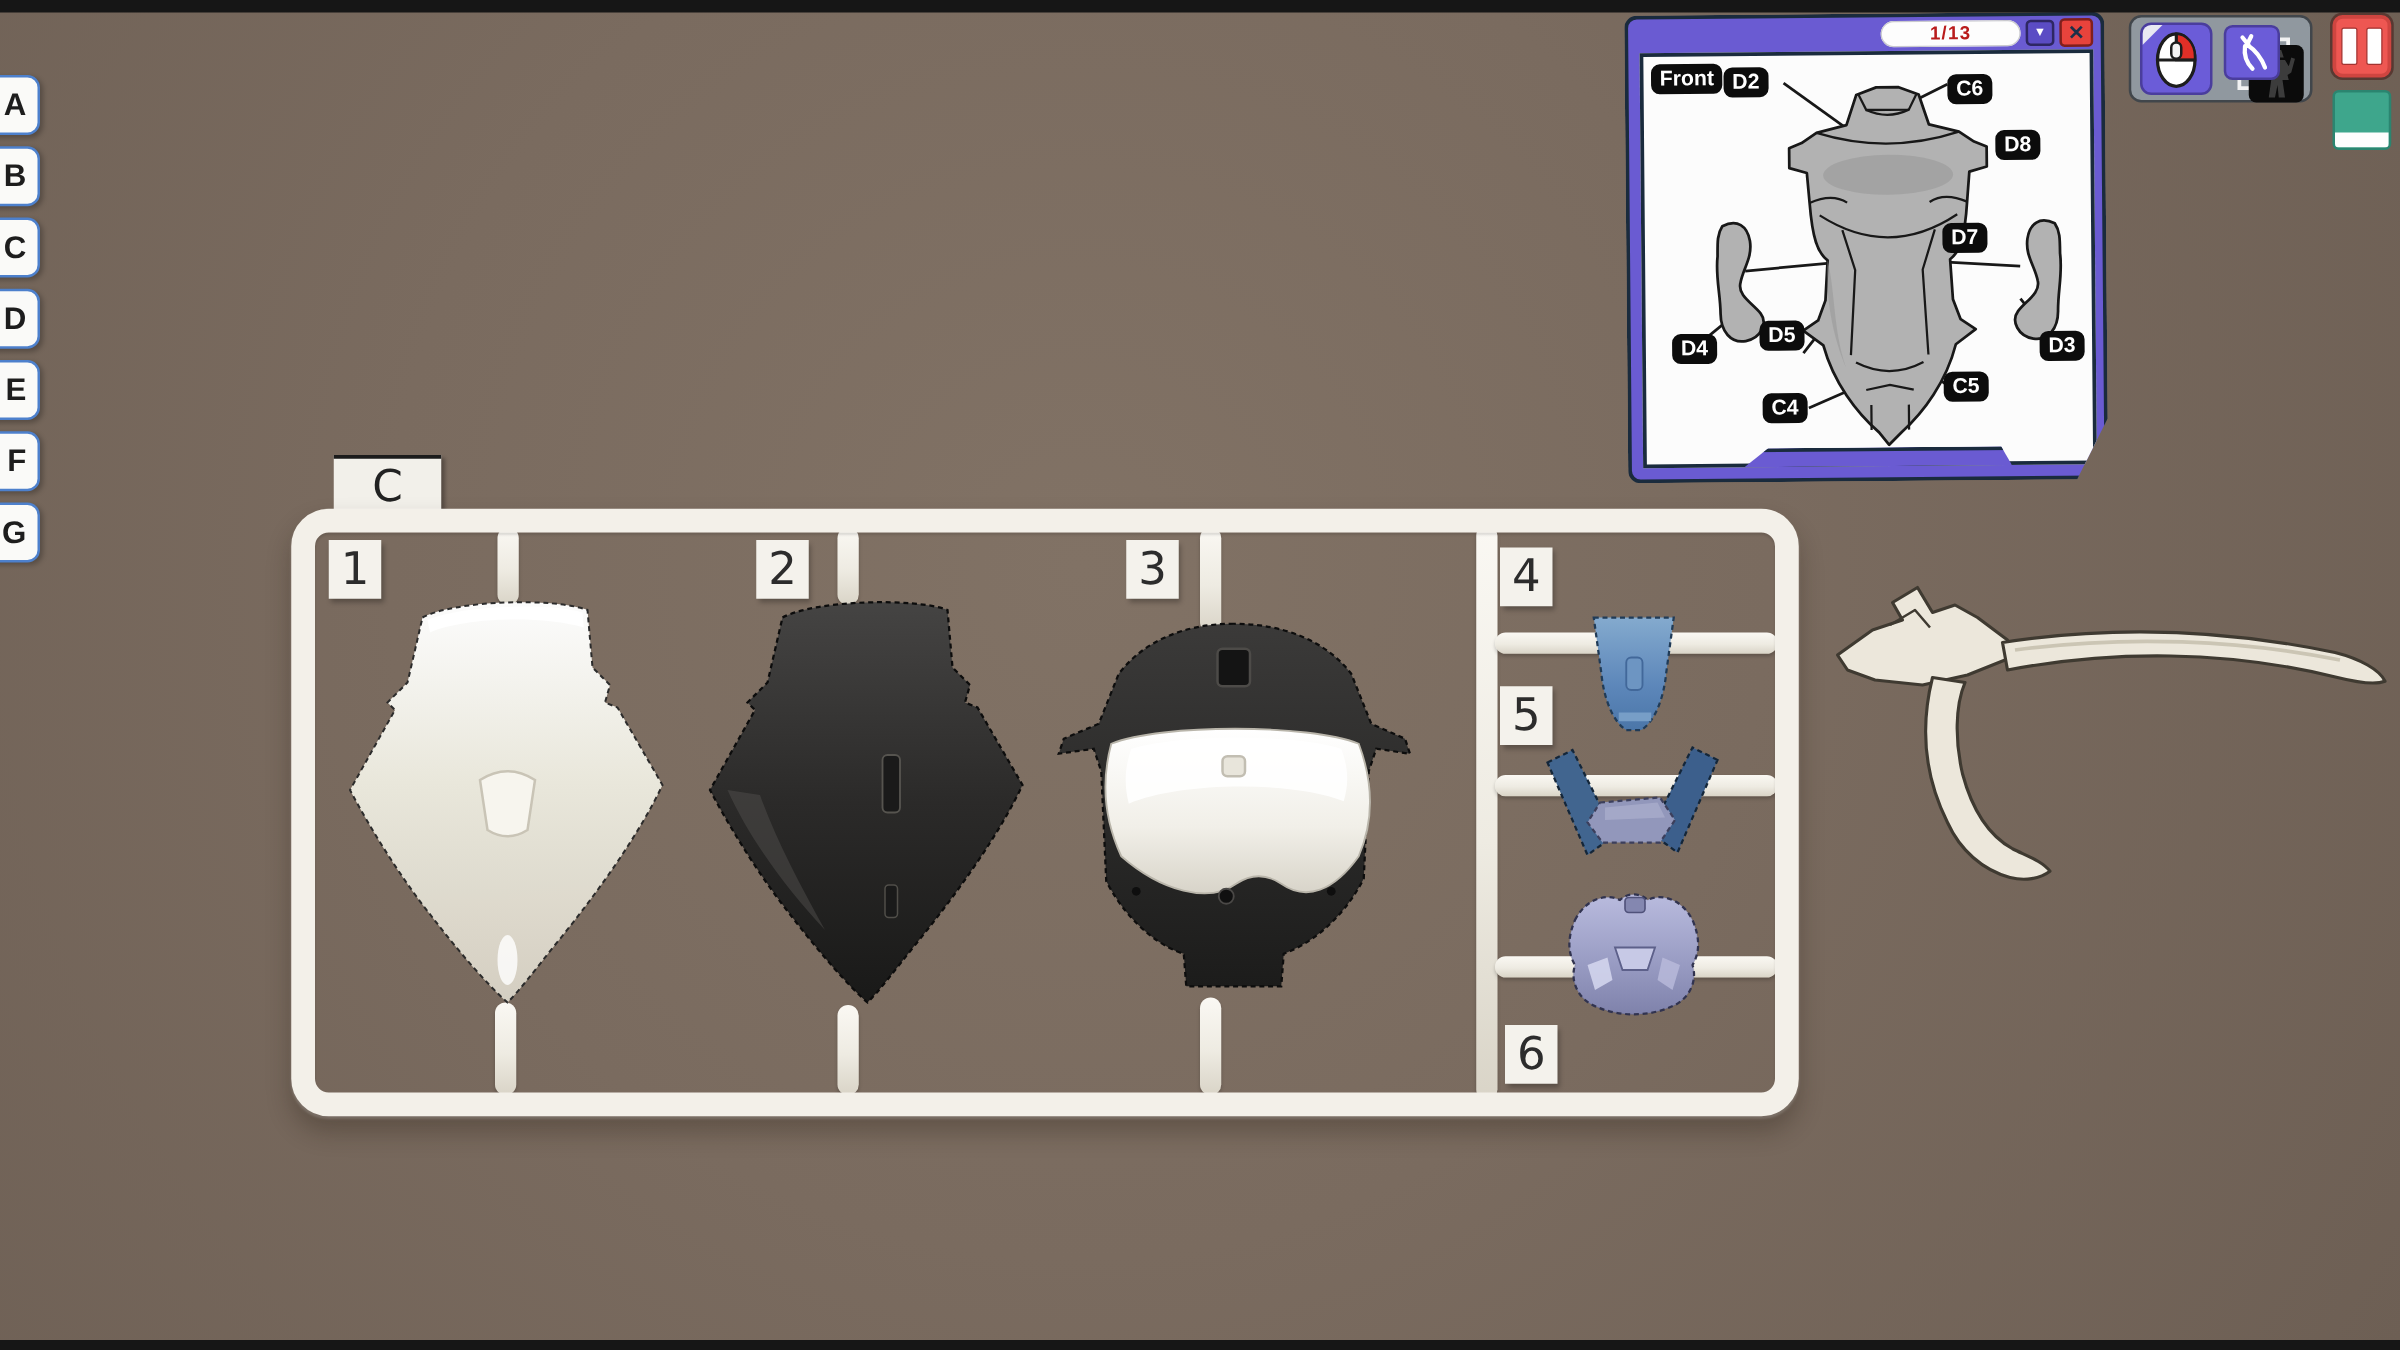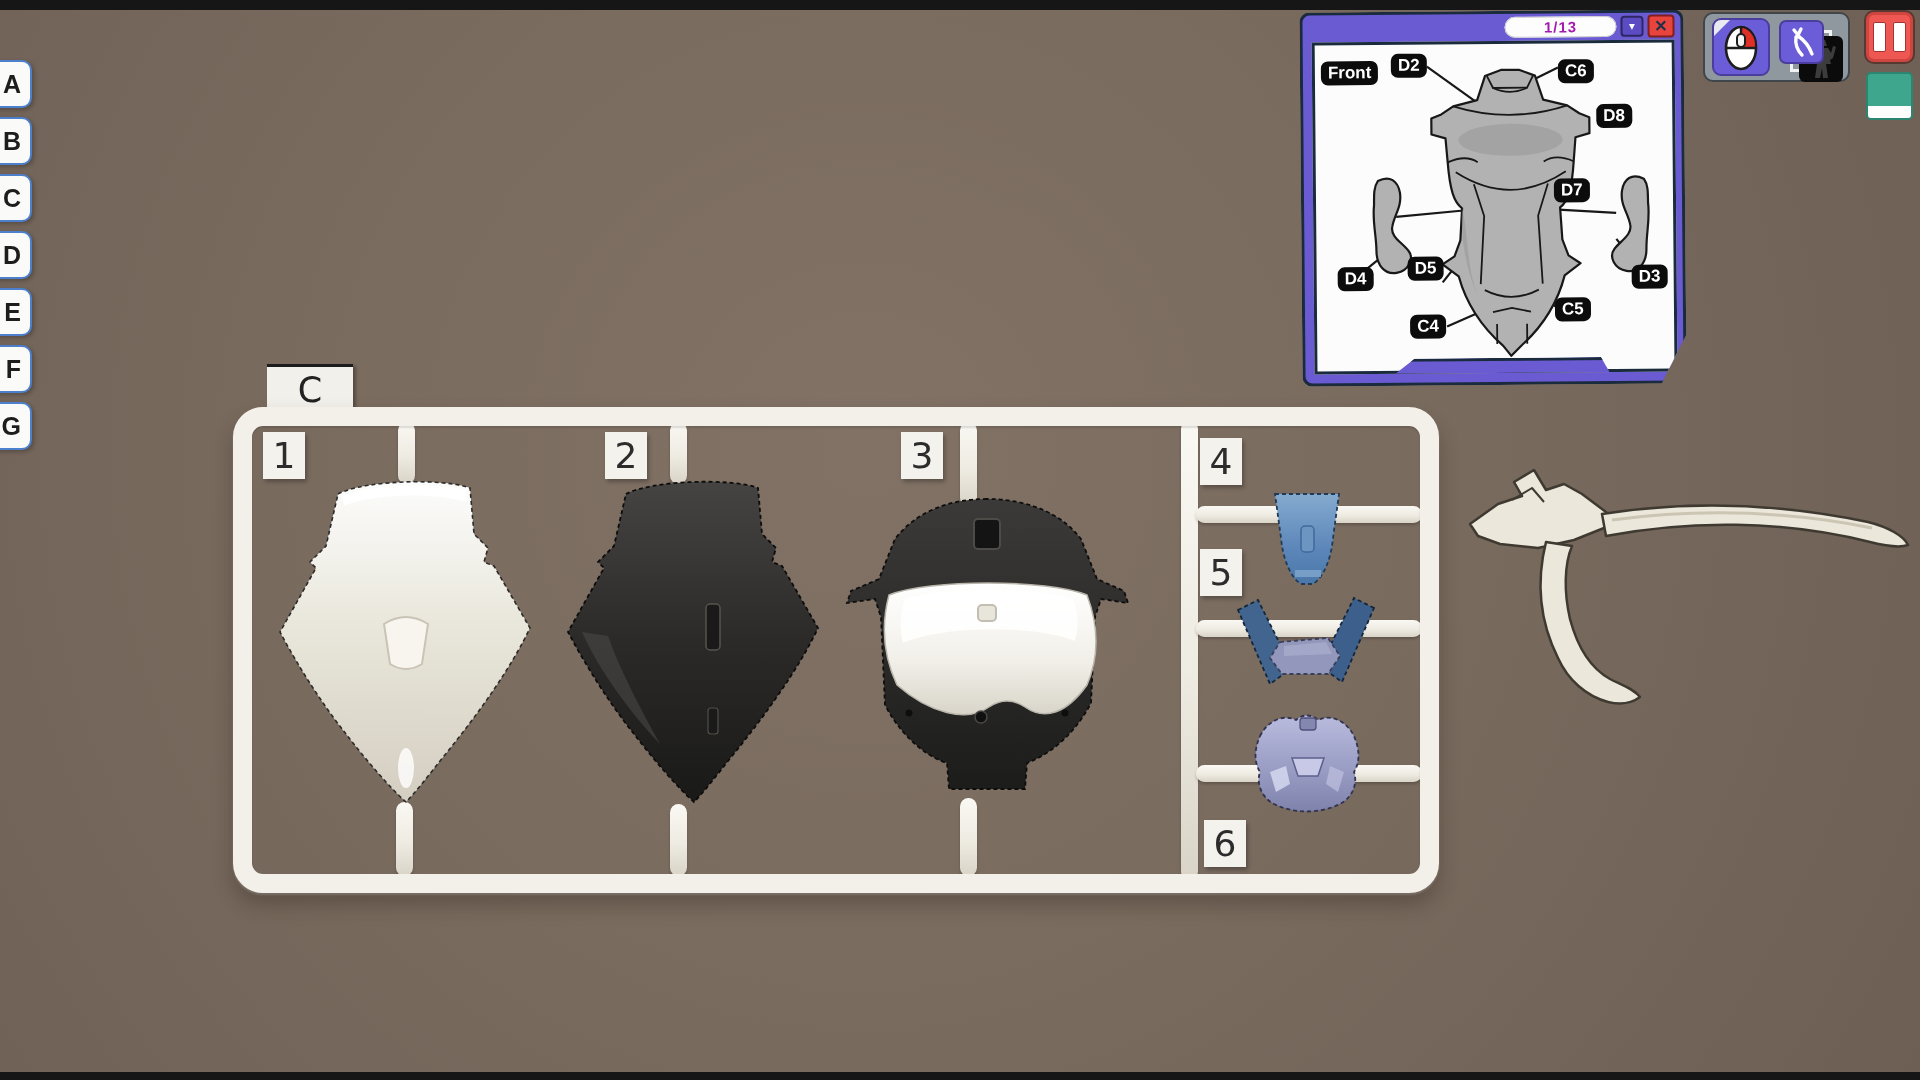--- a/index.html
+++ b/index.html
@@ -35,21 +35,21 @@
   .part-svg{position:absolute;z-index:4;}
 
   
   .manual{position:absolute;left:1301px;top:11px;width:384px;height:374px;background:#6a5bd2;
     border:3px solid #1a2b3d;border-radius:10px;box-sizing:border-box;z-index:20;
     transform:rotate(-0.5deg);
     clip-path:polygon(0% 0%,100% 0%,100% 87%,93.5% 100%,0% 100%);}
   .manual-titlebar{position:absolute;left:0;top:0;width:100%;height:27px;}
   .manual-pill{position:absolute;right:64px;top:3px;width:112px;height:21px;background:#fdfdfd;
     border-radius:11px;display:flex;align-items:center;justify-content:center;
-    font-weight:800;font-size:15px;color:#a21caf;letter-spacing:1px;
+    font-weight:800;font-size:15px;color:#b91c1c;letter-spacing:1px;
     text-shadow:0 1px 0 #fff;box-shadow:inset 0 0 0 1px #c9c9ce;}
   .manual-dd{position:absolute;right:37px;top:3px;width:23px;height:21px;background:#5b4cc4;
     border:2px solid #2e2763;border-radius:4px;box-sizing:border-box;display:flex;align-items:center;
     justify-content:center;color:#fff;font-size:10px;}
   .manual-close{position:absolute;right:6px;top:2px;width:27px;height:23px;background:#e8433c;
     border:2px solid #801f1c;border-radius:4px;box-sizing:border-box;display:flex;align-items:center;
     justify-content:center;color:#1d3049;font-weight:900;font-size:16px;}
   .manual-content{position:absolute;left:9px;top:27px;width:363px;height:332px;background:#fcfcfc;
     border:3px solid #1a2b3d;box-sizing:border-box;}
   .manual-foot-tab{position:absolute;left:78px;bottom:-3px;width:214px;height:15px;background:#6a5bd2;
@@ -289,22 +289,22 @@
           <path d="M 176,268 L 195,264 L 214,268"></path>
           <path d="M 180,280 L 180,300 M 210,280 L 210,300"></path>
         </g>
 
         <g fill="#979797" opacity=".55" stroke="none">
           <path d="M 146,164 C 152,190 150,220 160,250 C 150,226 144,196 146,164 Z"></path>
           <ellipse cx="195" cy="96" rx="52" ry="16"></ellipse>
         </g>
       </svg>
 
-      <div class="plabel" style="left:6px;top:16px">Front</div>
-      <div class="plabel" style="left:76px;top:9px">D2</div>
+      <div class="plabel" style="left:6px;top:6px">Front</div>
+      <div class="plabel" style="left:64px;top:9px">D2</div>
       <div class="plabel" style="left:243px;top:16px">C6</div>
       <div class="plabel" style="left:281px;top:61px">D8</div>
       <div class="plabel" style="left:238px;top:135px">D7</div>
       <div class="plabel" style="left:21px;top:222px">D4</div>
       <div class="plabel" style="left:91px;top:212px">D5</div>
       <div class="plabel" style="left:315px;top:222px">D3</div>
       <div class="plabel" style="left:93px;top:270px">C4</div>
       <div class="plabel" style="left:238px;top:254px">C5</div>
 
       <div class="manual-foot-tab"></div>

